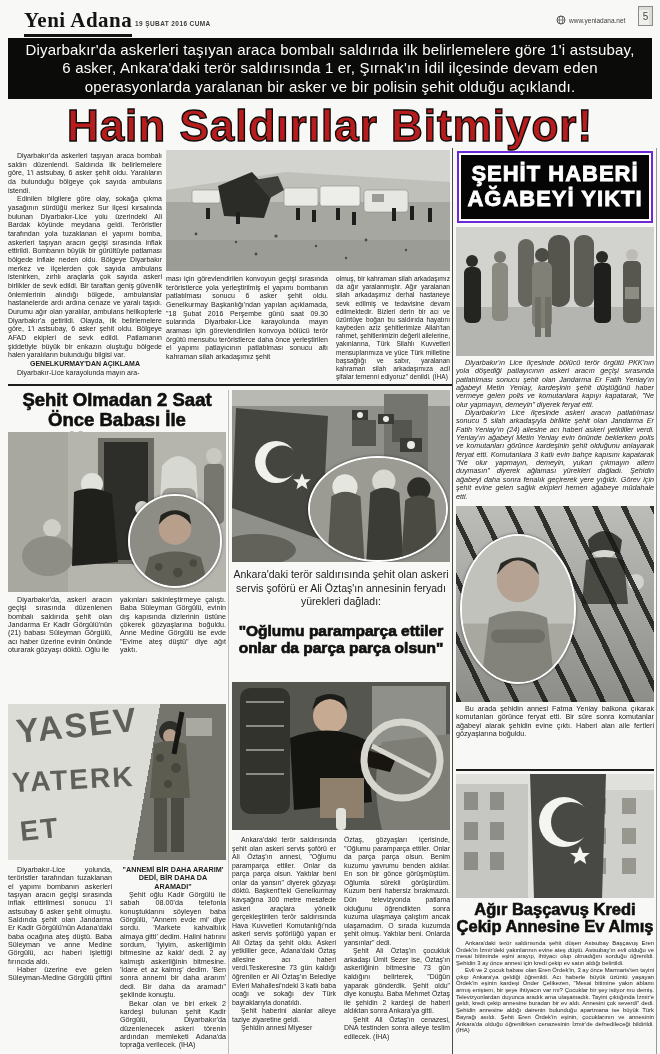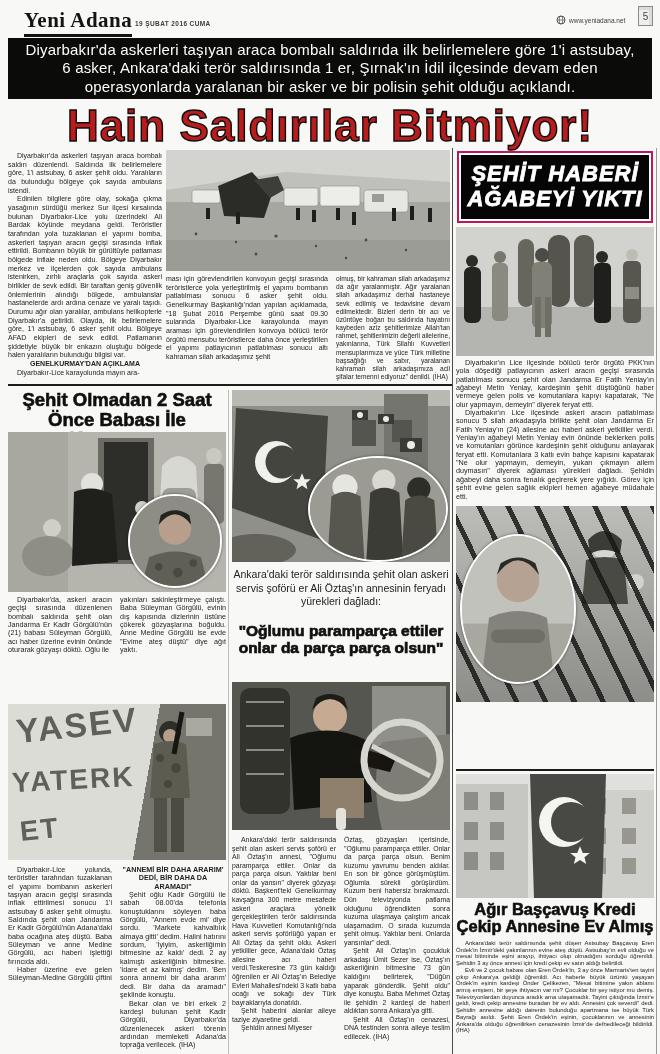--- a/index.html
+++ b/index.html
@@ -24,21 +24,21 @@
   .colbody p { text-indent:9px; }
   .colbody .subhead { text-indent:0; text-align:center; font-weight:bold; }
   .small63 { font-size:6.6px; }
   .small59 { font-size:5.9px; line-height:1.14; }
   .s72 { font-size:7.2px; line-height:1.16; }
 
   .storyhead { font-weight:800; text-align:center; color:#0f0f0e; line-height:1.06; -webkit-text-stroke:.6px #0f0f0e; }
   .lead-center { text-align:center; font-size:10.5px; line-height:1.3; color:#222; }
   .quotehead { text-align:center; font-weight:800; font-size:15.5px; line-height:1.12; -webkit-text-stroke:.7px #111; color:#111; }
 
-  .blackbox { border:2px solid #be185d; background:#fff; padding:2px;font-style:italic; }
+  .blackbox { border:2px solid #6d28d9; background:#fff; padding:2px; }
   .blackbox-inner { background:#050505; color:#fff; height:100%; display:flex; align-items:center; justify-content:center; text-align:center; font-weight:800; font-size:22px; line-height:1.12; letter-spacing:1px; -webkit-text-stroke:.8px #fff; }
 
   .photo { background:#b9b9b5; overflow:hidden; }
   .hline { background:#1c1c1b; }
   .vline { background:#9a9a96; width:1px; }
   .oval-inset { position:absolute; border:2px solid #fff; border-radius:50%; overflow:hidden; box-shadow:0 0 3px rgba(0,0,0,.5); }
 
   .railing { position:absolute; inset:0; background:repeating-linear-gradient(64deg, rgba(24,24,22,.85) 0 5px, rgba(0,0,0,0) 5px 26px); }
   .graffiti { position:absolute; font-weight:bold; color:#4b4b46; line-height:1; transform:rotate(-6deg); letter-spacing:2px; opacity:.85; }
 </style>
@@ -144,21 +144,21 @@
           <rect x="89" y="70" width="6" height="40" fill="#6f6f66"></rect>
         <circle cx="146" cy="30" r="6" fill="#2a2a27"></circle>
           <rect x="138" y="36" width="17" height="60" rx="5" fill="#1f1f1d"></rect>
         <circle cx="176" cy="28" r="6" fill="#bdbdb6"></circle>
           <rect x="167" y="34" width="18" height="62" rx="5" fill="#57574f"></rect>
         <rect x="169" y="60" width="14" height="12" fill="#8d8d84"></rect>
       </g>
     </svg>
   </div>
 
-  <div class="abs colbody s72" style="left:456px; top:359px; width:198px; height:146px;">
+  <div class="abs colbody s72" style="left:456px; top:359px; width:198px; height:146px;font-style:italic;">
     <p>Diyarbakır'ın Lice ilçesinde bölücü terör örgütü PKK'nın yola döşediği patlayıcının askeri aracın geçişi sırasında patlatılması sonucu şehit olan Jandarma Er Fatih Yeniay'ın ağabeyi Metin Yeniay, kardeşinin şehit düştüğünü haber vermeye gelen polis ve komutanlara kapıyı kapatarak, "Ne olur yapmayın, demeyin" diyerek feryat etti.</p>
     <p>Diyarbakır'ın Lice ilçesinde askeri aracın patlatılması sonucu 5 silah arkadaşıyla birlikte şehit olan Jandarma Er Fatih Yeniay'ın (24) ailesine acı haberi askeri yetkililer verdi. Yeniay'ın ağabeyi Metin Yeniay evin önünde beklerken polis ve komutanları görünce kardeşinin şehit olduğunu anlayarak feryat etti. Komutanlara 3 katlı evin bahçe kapısını kapatarak "Ne olur yapmayın, demeyin, yukarı çıkmayın ailem duymasın" diyerek ağlaması yürekleri dağladı. Şehidin ağabeyi daha sonra fenalık geçirerek yere yığıldı. Görev için şehit evine gelen sağlık ekipleri hemen ağabeye müdahale etti.</p>
   </div>
 
   <div class="abs photo" style="left:456px; top:506px; width:198px; height:196px; background:linear-gradient(180deg,#bcbcb8,#8d8d89);">
     <svg class="abs" style="left:118px; top:18px;" width="70" height="80" viewBox="0 0 70 80">
       <circle cx="30" cy="22" r="13" fill="#d7d7d2"></circle>
       <path d="M14,16 Q30,-2 48,16 L46,30 Q30,22 16,30 Z" fill="#3b3b37"></path>
       <path d="M12,36 Q30,30 50,36 L54,80 L8,80 Z" fill="#4a4a45"></path>
       <circle cx="62" cy="58" r="8" fill="#d2d2cc"></circle>
@@ -170,20 +170,21 @@
         <rect y="90" width="116" height="60" fill="#a8a8a1"></rect>
         <circle cx="58" cy="46" r="22" fill="#b59f8d" opacity=".9"></circle>
         <path d="M36,40 Q58,10 80,40 L76,28 Q58,16 40,28 Z" fill="#2a2a26"></path>
         <path d="M20,150 L28,84 Q58,70 88,84 L96,150 Z" fill="#83837b"></path>
         <rect x="30" y="96" width="56" height="14" rx="7" fill="#6f6f67"></rect>
       </svg>
     </div>
   </div>
 
   <div class="abs colbody s72" style="left:456px; top:705px; width:198px; height:62px;">
+    <p>Bu arada şehidin annesi Fatma Yeniay balkona çıkarak komutanları görünce feryat etti. Bir süre sonra komutanlar ağabeyi alarak şehidin evine çıktı. Haberi alan aile fertleri gözyaşlarına boğuldu.</p>
   </div>
 
   <div class="abs hline" style="left:456px; top:769px; width:198px; height:2px;"></div>
 
   <div class="abs photo" style="left:456px; top:774px; width:198px; height:124px;">
     <svg width="100%" height="100%" viewBox="0 0 198 124" preserveAspectRatio="none">
       <rect width="198" height="124" fill="#e0e0dc"></rect>
       <rect x="0" y="10" width="72" height="114" fill="#c6c6c2"></rect>
       <g fill="#8e8e89">
         <rect x="8" y="18" width="14" height="18"></rect>

